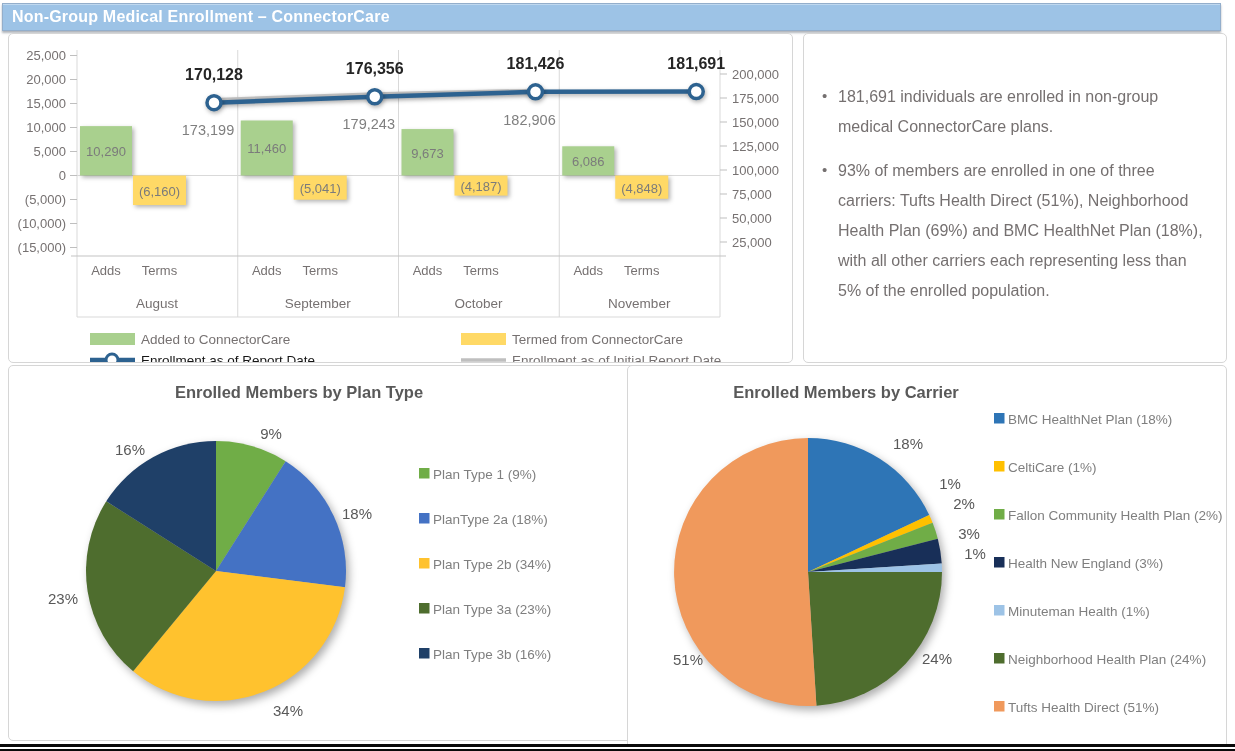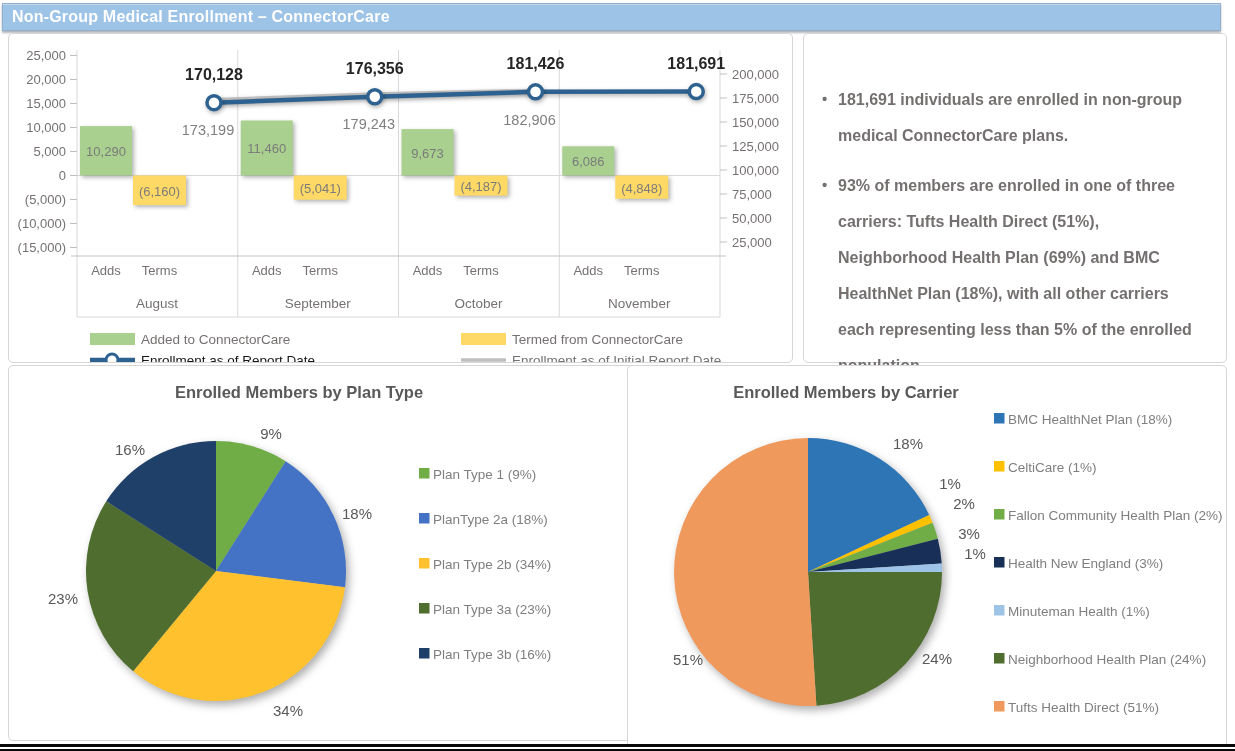--- a/index.html
+++ b/index.html
@@ -13,21 +13,21 @@
   .panel-combo{left:8px;top:33px;width:785px;height:330px;}
   .panel-notes{left:803px;top:33px;width:424px;height:330px;}
   .panel-pie1{left:8px;top:365px;width:688px;height:376px;}
   .panel-pie2{left:627px;top:365px;width:600px;height:448px;}
   svg{display:block;font-family:"Liberation Sans",sans-serif;}
   .bar{filter:drop-shadow(2px 2px 2px rgba(0,0,0,.30));}
   .trendline{filter:drop-shadow(1px 2px 2px rgba(0,0,0,.30));}
   .pieg{filter:drop-shadow(3px 4px 4px rgba(0,0,0,.32));}
   .bullets{margin:0;padding:48px 20px 0 16px;list-style:none;}
   .bullets li{position:relative;padding-left:18px;margin-bottom:14px;font-size:16px;
-        line-height:36px;font-weight:bold;color:#757070;}
+        line-height:30px;font-weight:normal;color:#757070;}
   .bullets li::before{content:"\2022";position:absolute;left:2px;top:-1px;color:#757070;font-size:15px;}
   .bottom-rule{position:absolute;left:0;top:744px;width:1235px;height:2px;background:#ffffff;
         border-top:3px solid #0a0a0a;border-bottom:2px solid #0a0a0a;}
 </style>
 </head>
 <body>
 
 <div class="page">
 
   <div class="titlebar">

